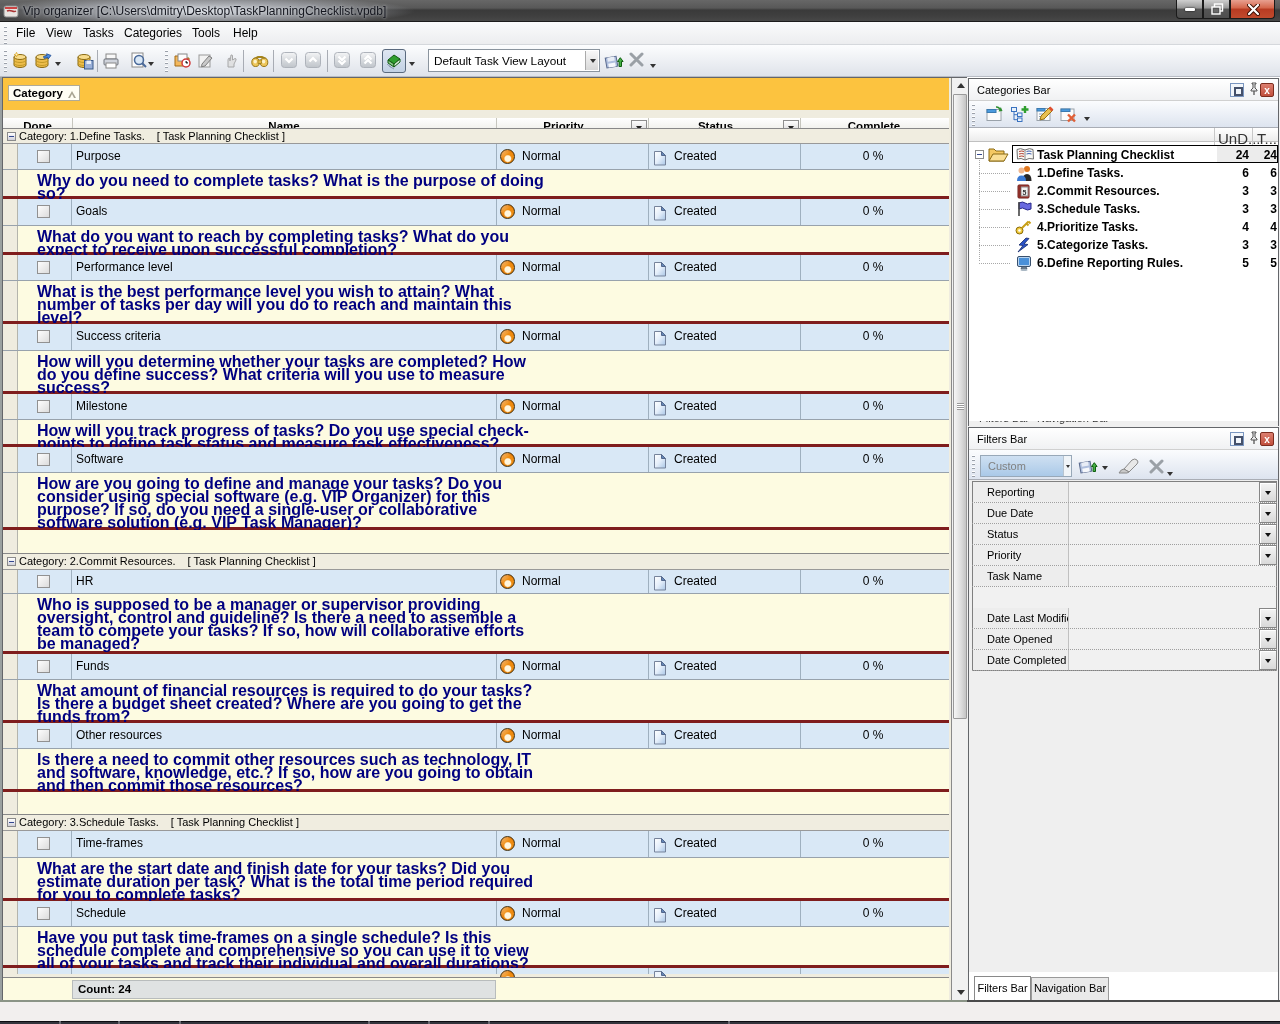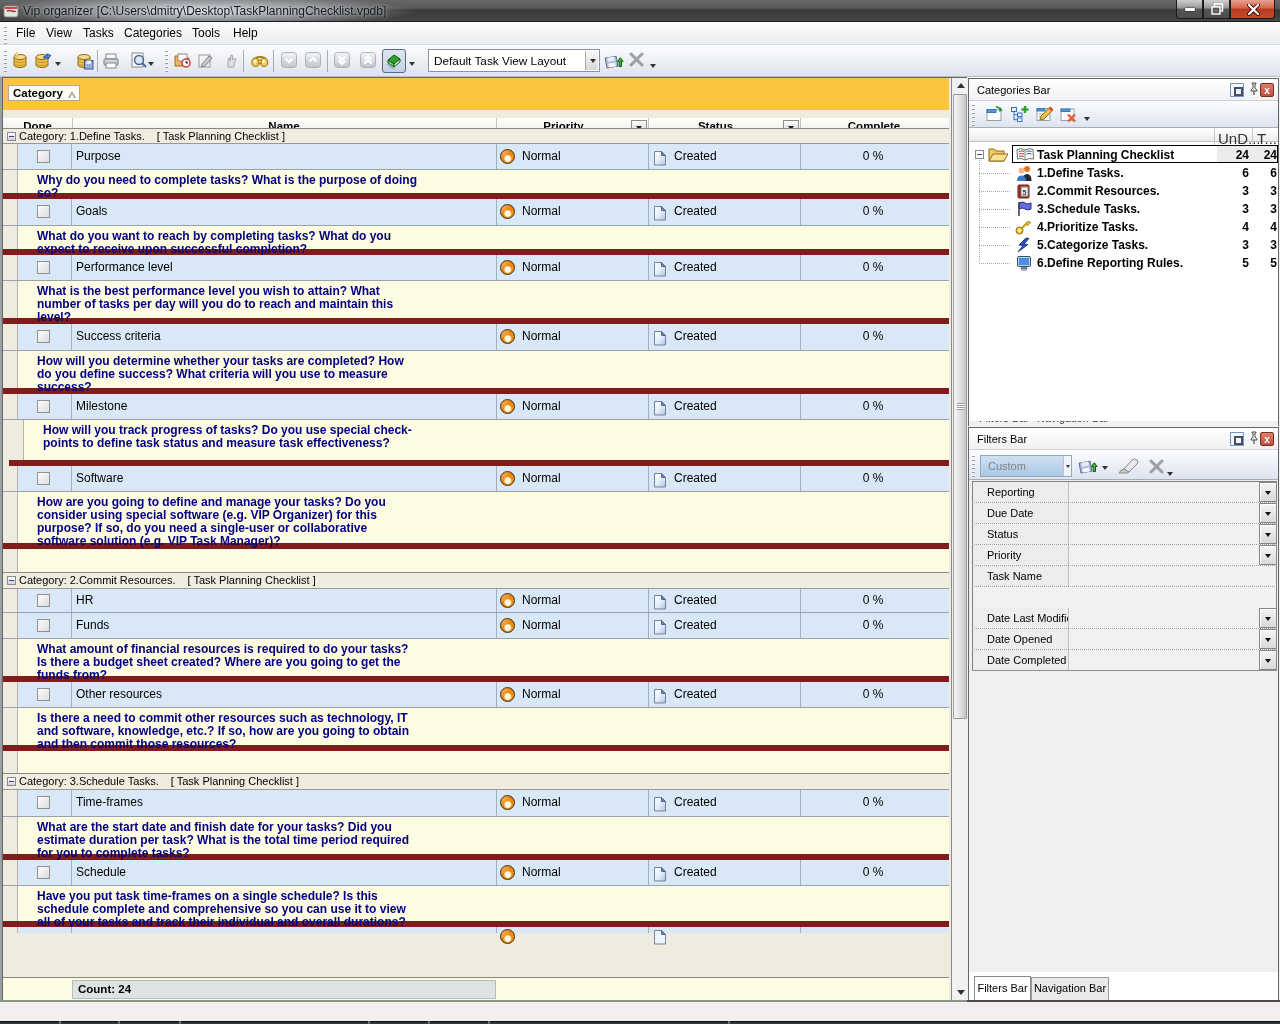--- a/index.html
+++ b/index.html
@@ -48,21 +48,21 @@
 .trow{position:relative;background:#d9e8f6;border-bottom:1px solid #98a2ac;}
 .trow .gut{position:absolute;left:0;top:0;width:15px;height:100%;background:#efecdf;border-right:1px solid #b4b4ac;}
 .trow .cb{position:absolute;left:34px;top:50%;margin-top:-7px;width:13px;height:13px;border:1px solid #919191;background:linear-gradient(135deg,#fdfdfd,#dcdcdc);}
 .trow .csep{position:absolute;top:0;width:1px;height:100%;background:#9fb0bf;}
 .trow .tname{position:absolute;left:73px;top:50%;margin-top:-8px;font-size:12px;}
 .trow .pico{position:absolute;left:497px;top:50%;margin-top:-8px;width:15px;height:15px;border-radius:50%;background:radial-gradient(circle at 6.8px 8.6px,#fff6de 0 2.8px,rgba(255,244,220,0) 4px),linear-gradient(135deg,rgba(255,212,150,0.9),rgba(255,200,120,0) 45%),radial-gradient(circle at 7.5px 7.5px,#ee8c12 0 5px,#e07302 7px,#bc5800 100%);border:1px solid #42300e;}
 .trow .ptxt{position:absolute;left:519px;top:50%;margin-top:-8px;font-size:12px;}
 .trow .sico{position:absolute;left:650px;top:50%;margin-top:-7px;}
 .trow .stxt{position:absolute;left:671px;top:50%;margin-top:-8px;font-size:12px;}
 .trow .comp{position:absolute;left:797px;width:146px;top:50%;margin-top:-8px;font-size:12px;text-align:center;}
-.nrow{position:relative;background:#fdfbe1;border-bottom:6px solid #7f1d1d;color:#000080;font-weight:bold;font-size:12px;line-height:13px;}
+.nrow{position:relative;background:#fdfbe1;border-bottom:3px solid #7f1d1d;color:#000080;font-weight:bold;font-size:16px;line-height:13px;}
 .nrow .gut,.brow .gut{position:absolute;left:0;top:0;width:15px;height:100%;background:#efecdf;border-right:1px solid #b4b4ac;}
 .nrow .ntxt{position:absolute;left:34px;top:4px;width:880px;}
 .brow{position:relative;background:#fdfbe1;}
 #footerrow{left:0px;top:899px;width:946px;height:23px;background:#fdfbe1;border-top:1px solid #888;}
 #countbox{position:absolute;left:69px;top:2px;width:424px;height:19px;background:#dfe2e2;border:1px solid #b8bcbc;}
 #counttxt{position:absolute;left:5px;top:2px;font-size:11.5px;font-weight:bold;}
 
 
 #vscroll{left:948px;top:0px;width:16px;height:922px;background:#f1f1f1;border-left:1px solid #8a8a8a;}
 .sbtn{position:absolute;left:1px;width:14px;height:15px;background:#f1f1f1;}
@@ -396,21 +396,21 @@
                   <stop offset="1" stop-color="#a9c6e6"></stop>
                 </linearGradient>
               </defs>
               <path d="M1.5 1.5 L8.5 1.5 L12.5 5.5 L12.5 15 L1.5 15 Z" fill="url(#pg)" stroke="#76839b"></path>
               <path d="M8.5 1.5 L8.5 5.5 L12.5 5.5 Z" fill="#6487b8" stroke="#54688c"></path>
             </svg>
             <span class="stxt">Created</span>
             <span class="csep" style="left:797px;"></span>
             <span class="comp">0 %</span>
           </div>
-<div class="nrow" style="height:46px;margin-left:6px;">
+<div class="nrow" style="height:27px;">
             <span class="gut"></span>
             <span class="ntxt">How will you track progress of tasks? Do you use special check-<br>points to define task status and measure task effectiveness?</span>
           </div>
 <div class="trow" style="height:26px;">
             <span class="gut"></span>
             <span class="cb"></span>
             <span class="csep" style="left:68px;"></span>
             <span class="tname">Software</span>
             <span class="csep" style="left:493px;"></span>
             <span class="pico"></span>
@@ -458,20 +458,24 @@
                   <stop offset="0.5" stop-color="#e4eefa"></stop>
                   <stop offset="1" stop-color="#a9c6e6"></stop>
                 </linearGradient>
               </defs>
               <path d="M1.5 1.5 L8.5 1.5 L12.5 5.5 L12.5 15 L1.5 15 Z" fill="url(#pg)" stroke="#76839b"></path>
               <path d="M8.5 1.5 L8.5 5.5 L12.5 5.5 Z" fill="#6487b8" stroke="#54688c"></path>
             </svg>
             <span class="stxt">Created</span>
             <span class="csep" style="left:797px;"></span>
             <span class="comp">0 %</span>
+          </div>
+<div class="nrow" style="height:60px;">
+            <span class="gut"></span>
+            <span class="ntxt">Who is supposed to be a manager or supervisor providing<br>oversight, control and guideline? Is there a need to assemble a<br>team to compete your tasks? If so, how will collaborative efforts<br>be managed?</span>
           </div>
 <div class="trow" style="height:26px;">
             <span class="gut"></span>
             <span class="cb"></span>
             <span class="csep" style="left:68px;"></span>
             <span class="tname">Funds</span>
             <span class="csep" style="left:493px;"></span>
             <span class="pico"></span>
             <span class="ptxt">Normal</span>
             <span class="csep" style="left:645px;"></span>

